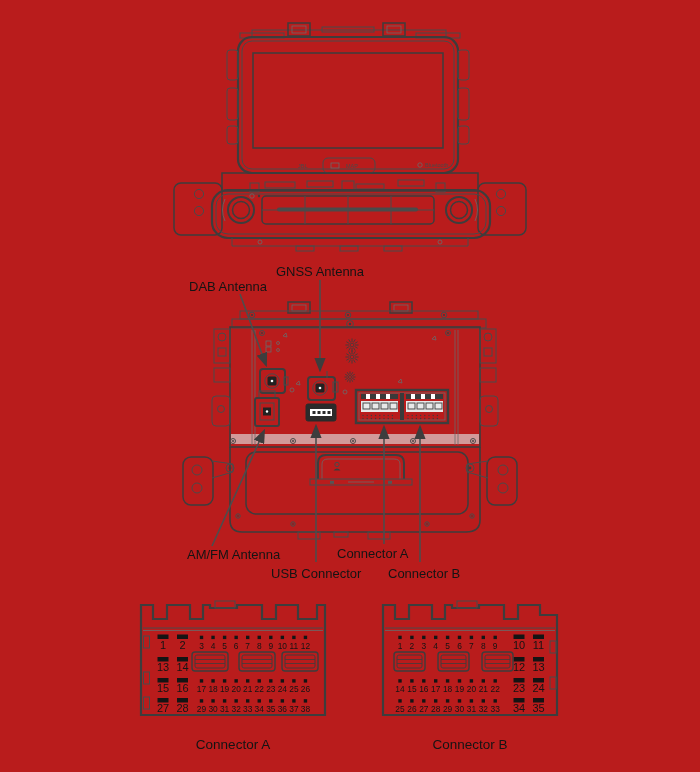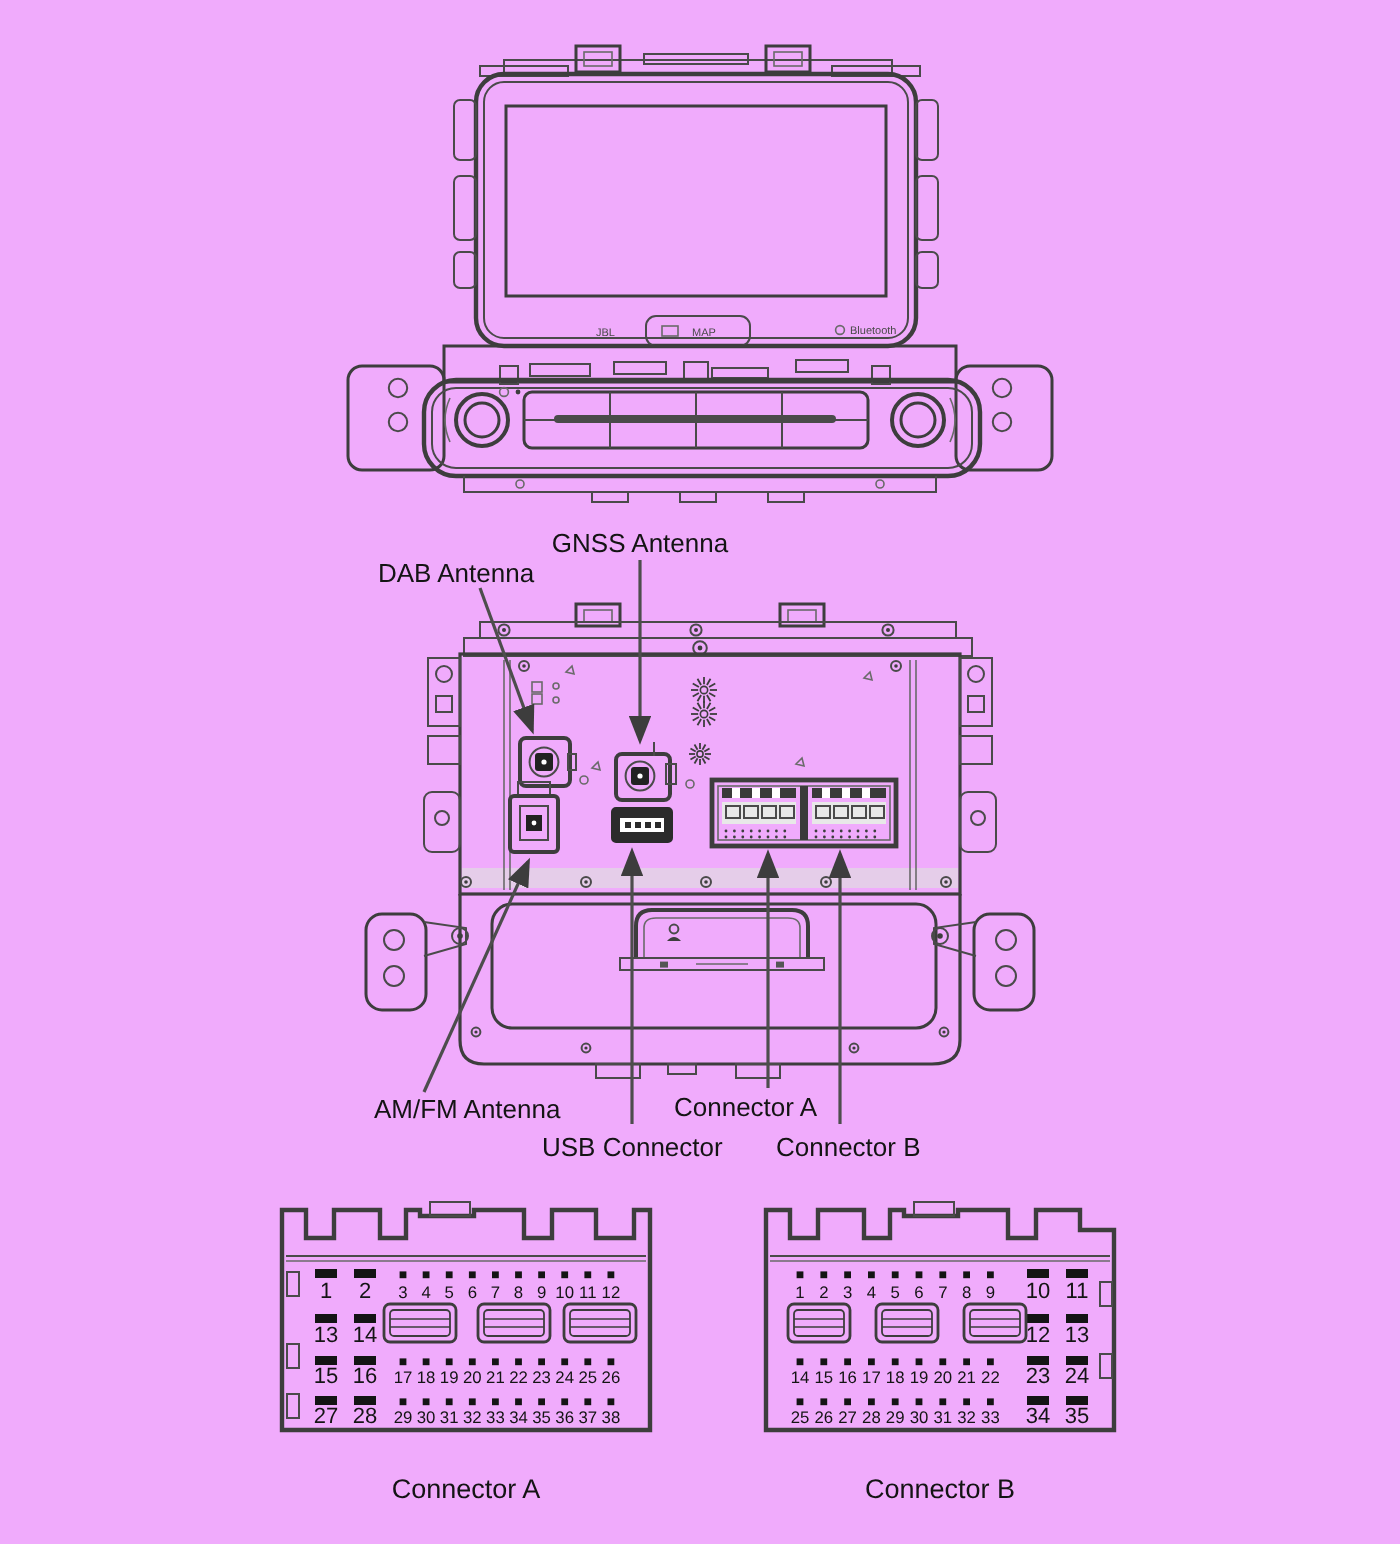--- a/index.html
+++ b/index.html
@@ -1,16 +1,16 @@
 <!DOCTYPE html>
 <html><head>
 <meta charset="utf-8">
 <style>
   html,body{margin:0;padding:0;background:#ffffff;}
-  #canvas{position:relative;width:700px;height:772px;background:#f0abfc;overflow:hidden;
+  #canvas{position:relative;width:700px;height:772px;background:#b91c1c;overflow:hidden;
           font-family:"Liberation Sans",sans-serif;}
   svg text{font-family:"Liberation Sans",sans-serif;fill:#141414;}
   .ln{stroke:#3d3d3d;fill:none;}
   .ln15{stroke:#3d3d3d;fill:none;stroke-width:1.5;}
   .ln1{stroke:#4a4a4a;fill:none;stroke-width:1;}
   .thin{stroke:#6a6a6a;fill:none;stroke-width:.8;}
   .leader{stroke:#4d4d4d;stroke-width:1.6;fill:none;}
   .callout{font-size:13px;}
   .caption{font-size:13.5px;}
   .tinytxt{font-size:5.5px;fill:#4a4a4a;}

